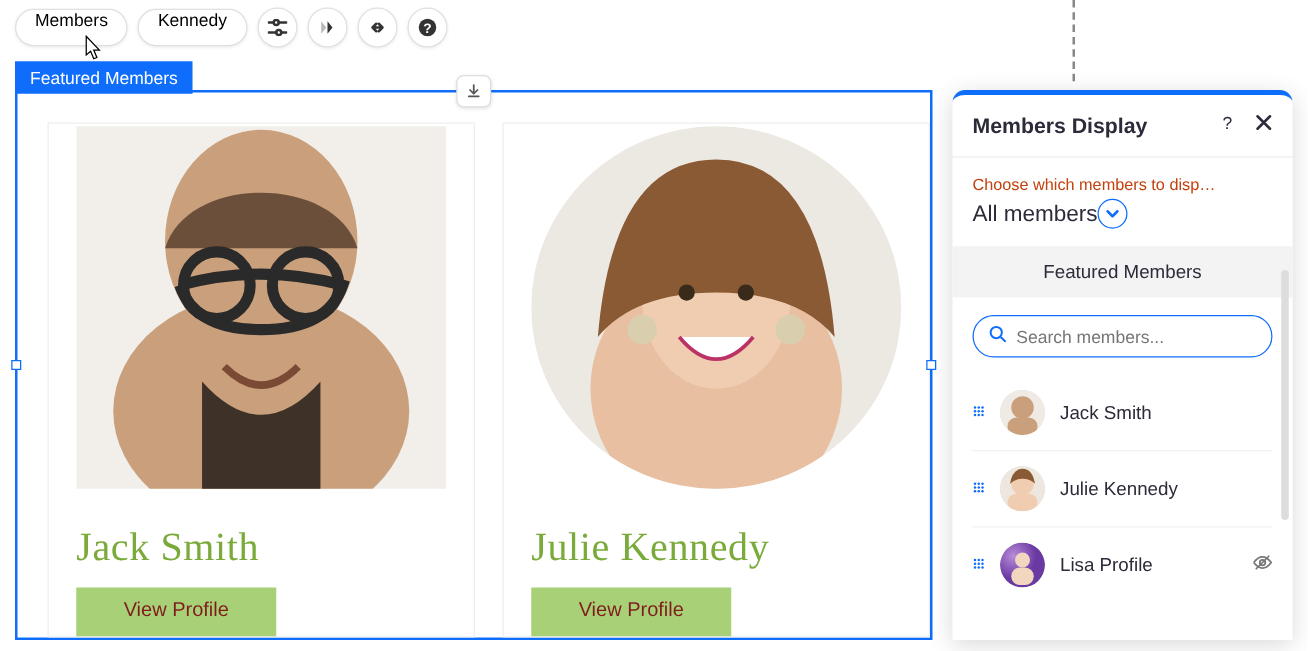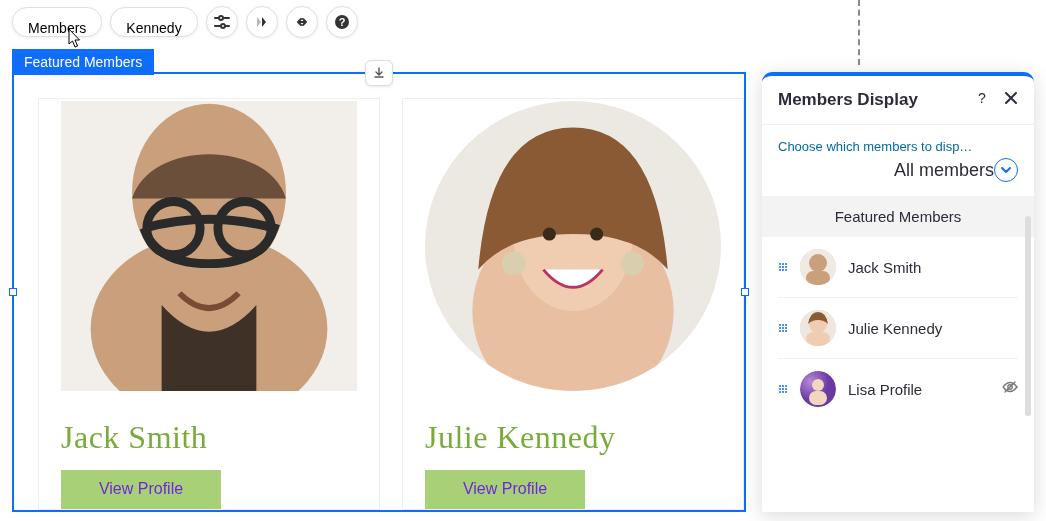--- a/index.html
+++ b/index.html
@@ -1,50 +1,50 @@
 <!DOCTYPE html>
 <html><head>
 <meta charset="utf-8">
 <style>
   *{box-sizing:border-box;margin:0;padding:0;font-family:Helvetica,Arial,sans-serif}
   body{width:1046px;height:521px;background:#fff;position:relative;overflow:hidden}
 
   
   .toolbar{position:absolute;top:6px;left:12px;display:flex;gap:8px;align-items:center;z-index:5}
-  .pill{background:#fff;border:1px solid #e0e0e0;border-radius:20px;height:30px;padding:0 15px;font-size:14px;display:flex;align-items:flex-end;box-shadow:0 1px 3px rgba(0,0,0,.08);cursor:pointer}
+  .pill{background:#fff;border:1px solid #e0e0e0;border-radius:20px;height:30px;padding:0 15px;font-size:14px;display:flex;align-items:flex-start;box-shadow:0 1px 3px rgba(0,0,0,.08);cursor:pointer}
   .icon-btn{width:32px;height:32px;border-radius:50%;background:#fff;border:1px solid #e0e0e0;display:flex;align-items:center;justify-content:center;box-shadow:0 1px 3px rgba(0,0,0,.08);cursor:pointer}
   .cursor-pointer{position:absolute;top:28px;left:66px;z-index:6}
 
   .selection-tag{position:absolute;top:49px;left:12px;background:#0f6dfb;color:#fff;font-size:14px;padding:5px 12px;z-index:4}
 
   .canvas{position:absolute;top:72px;left:12px;width:734px;height:440px;border:2px solid #0f6dfb;display:flex;gap:22px;padding:24px 24px 0 24px;background:#fff}
 
   
   .handle{position:absolute;width:8px;height:8px;border:1px solid #0f6dfb;background:#fff}
   .h-ml{left:-5px;top:50%;transform:translateY(-50%)}
   .h-mr{right:-5px;top:50%;transform:translateY(-50%)}
   .h-tc{left:50%;top:-5px;transform:translateX(-50%)}
   .pin{position:absolute;left:50%;top:-14px;transform:translateX(-50%);width:28px;height:26px;border:1px solid #ddd;border-radius:6px;background:#fff;display:flex;align-items:center;justify-content:center;box-shadow:0 1px 3px rgba(0,0,0,.1)}
 
   .card{flex:1;border:1px solid #eee;padding:0 22px;display:flex;flex-direction:column}
   .avatar-sq{width:296px;height:296px;object-fit:cover;margin-top:2px}
   .avatar-rd{width:296px;height:296px;object-fit:cover;border-radius:50%;margin:2px auto 0}
   .member-name{font-family:Georgia,serif;font-size:32px;font-weight:400;color:#7aab3a;margin-top:28px;letter-spacing:.5px}
-  .view-btn{margin-top:14px;background:#a8d177;color:#6d28d9;border:none;height:40px;width:160px;font-size:16px;cursor:pointer}
+  .view-btn{margin-top:14px;background:#a8d177;color:#7f1d1d;border:none;height:40px;width:160px;font-size:16px;cursor:pointer}
 
   
   .guide{position:absolute;top:0;left:858px;height:65px;border-left:2px dashed #888}
 
   
   .panel{position:absolute;top:72px;right:12px;width:272px;height:440px;background:#fff;border-radius:10px 10px 0 0;box-shadow:0 4px 20px rgba(0,0,0,.15);border-top:4px solid #0f6dfb;overflow:hidden}
   .p-header{display:flex;align-items:flex-end;justify-content:space-between;padding:14px 16px;border-bottom:1px solid #eee}
   .p-title{font-weight:700;font-size:17px;color:#2b2b3a}
   .p-header-icons{display:flex;gap:14px;align-items:center}
-  .p-section-lbl{font-size:13px;color:#0369a1;padding:14px 16px 4px}
-  .p-dd{display:flex;align-items:center;justify-content:flex-end;padding:0 16px 14px}
+  .p-section-lbl{font-size:13px;color:#c2410c;padding:14px 16px 4px}
+  .p-dd{display:flex;align-items:center;justify-content:flex-start;padding:0 16px 14px}
   .p-dd-txt{font-size:18px;color:#2b2b3a}
   .chev-circ{width:24px;height:24px;border-radius:50%;border:1px solid #0f6dfb;display:flex;align-items:center;justify-content:center}
   .p-sub{background:#f3f3f4;padding:12px 0;text-align:center;font-size:15px;color:#2b2b3a}
   .p-search{margin:14px 16px;border:1px solid #0f6dfb;border-radius:20px;height:34px;display:flex;align-items:center;padding:0 12px;gap:8px}
   .p-search input{border:none;outline:none;flex:1;font-size:14px;color:#888}
   .p-list{padding:0 16px}
   .p-row{display:flex;align-items:center;gap:12px;padding:12px 0;border-bottom:1px solid #f0f0f0;position:relative}
   .p-row:last-child{border-bottom:none}
   .grip{color:#0f6dfb;cursor:grab}
   .p-av{width:36px;height:36px;border-radius:50%;background:#ddd;display:inline-block;flex-shrink:0;overflow:hidden}
@@ -155,20 +155,27 @@
   <div class="p-section-lbl">Choose which members to disp…</div>
   <div class="p-dd">
     <div class="p-dd-txt">All members</div>
     <div class="chev-circ">
       <svg width="10" height="8" viewBox="0 0 10 8">
           <path d="M1 2l4 4 4-4" fill="none" stroke="#0f6dfb" stroke-width="2" stroke-linecap="round" stroke-linejoin="round"></path>
         </svg>
     </div>
   </div>
   <div class="p-sub">Featured Members</div>
+  <div class="p-search">
+    <span><svg width="14" height="14" viewBox="0 0 14 14">
+          <circle cx="6" cy="6" r="4.5" fill="none" stroke="#0f6dfb" stroke-width="1.6"></circle>
+          <path d="M10 10l3 3" stroke="#0f6dfb" stroke-width="1.6" stroke-linecap="round"></path>
+        </svg></span>
+    <input type="text" placeholder="Search members..." style="">
+  </div>
   <div class="p-list">
     <div class="p-row">
       <span class="grip"><svg width="10" height="10" viewBox="0 0 10 10">
             <circle cx="2" cy="2" r="1" fill="#0f6dfb"></circle>
             <circle cx="5" cy="2" r="1" fill="#0f6dfb"></circle>
             <circle cx="8" cy="2" r="1" fill="#0f6dfb"></circle>
             <circle cx="2" cy="5" r="1" fill="#0f6dfb"></circle>
             <circle cx="5" cy="5" r="1" fill="#0f6dfb"></circle>
             <circle cx="8" cy="5" r="1" fill="#0f6dfb"></circle>
             <circle cx="2" cy="8" r="1" fill="#0f6dfb"></circle>

